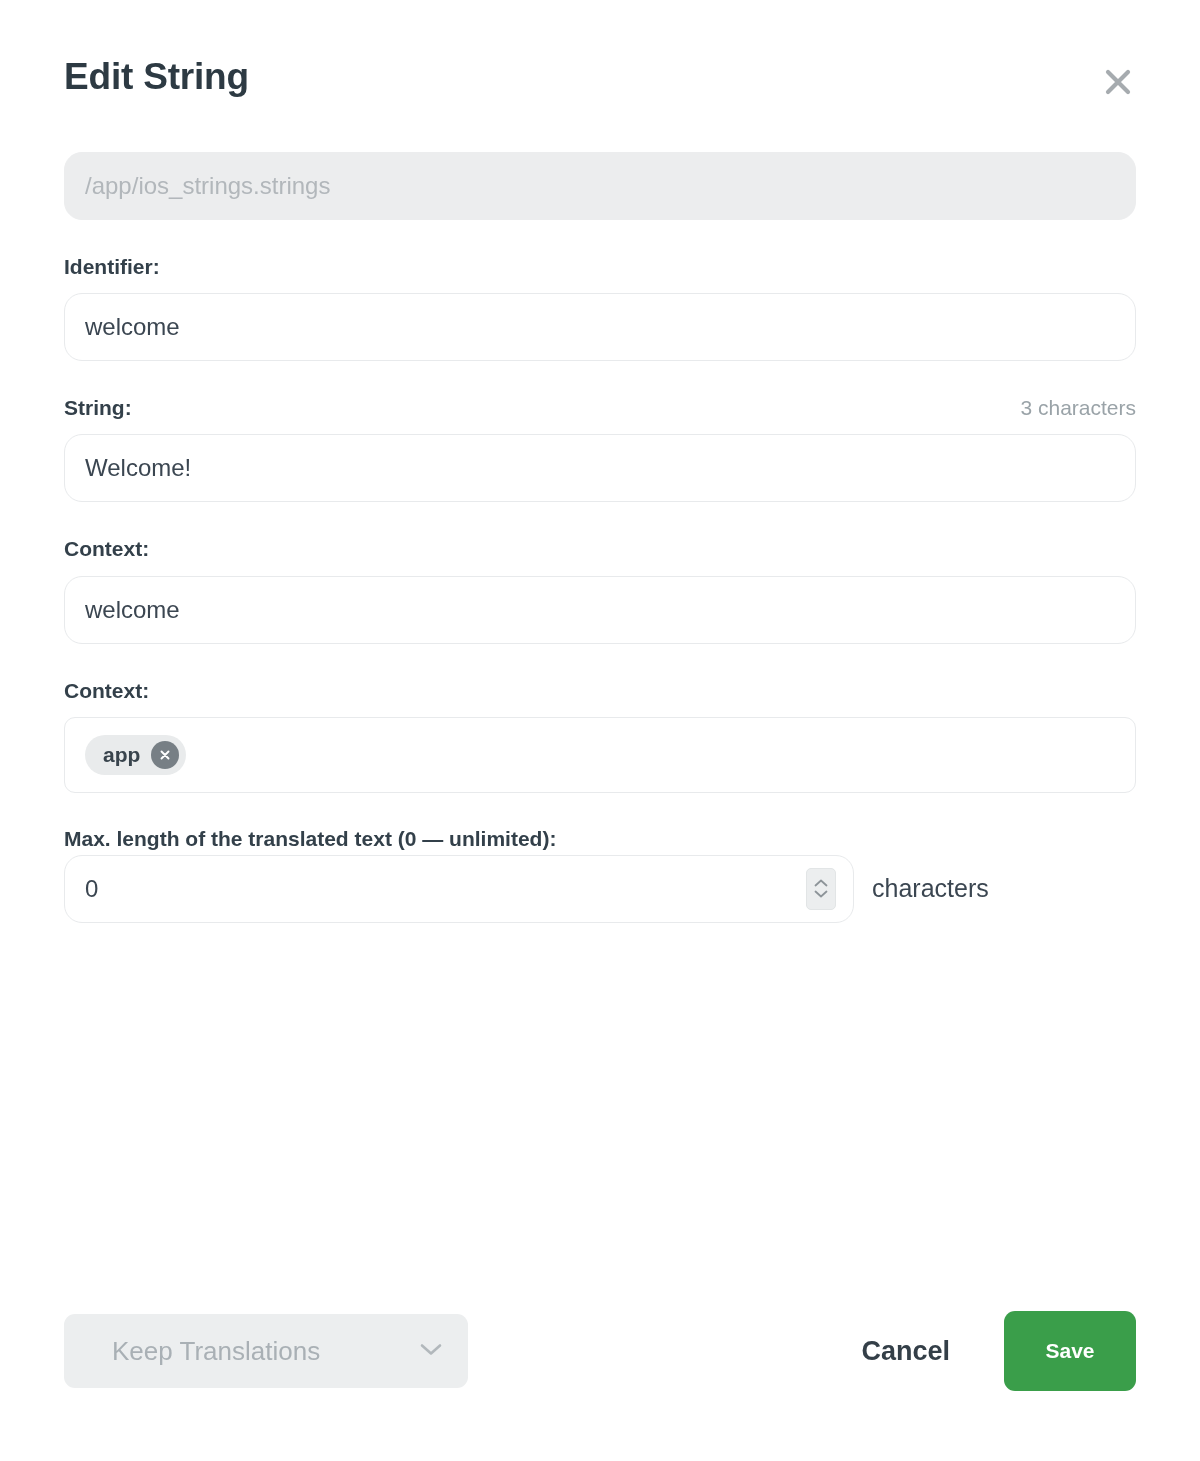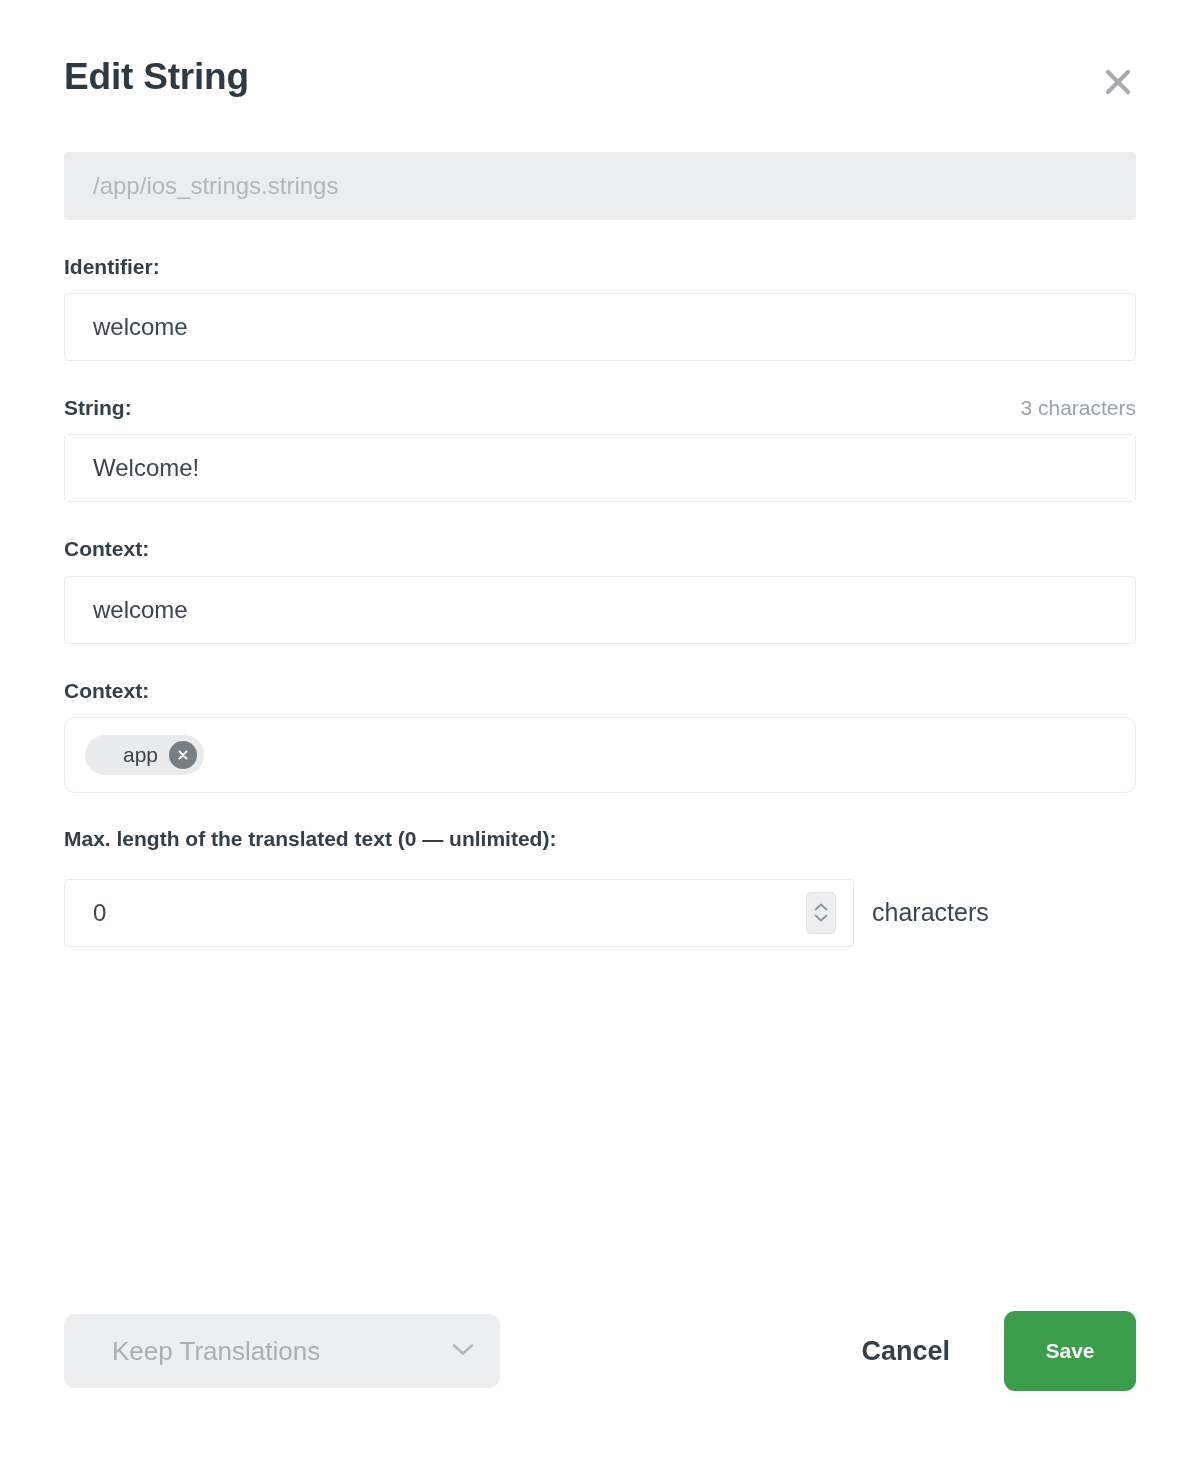--- a/index.html
+++ b/index.html
@@ -71,26 +71,26 @@
     font-size: 21px;
     font-weight: 400;
     color: #9aa3a8;
     line-height: 1.2;
   }
 
   .input {
     width: 1072px;
     height: 68px;
     border: 1.5px solid #e8eaec;
-    border-radius: 4px;
+    border-radius: 18px;
     background: #ffffff;
     font-family: "Liberation Sans", sans-serif;
     font-size: 24px;
     color: #3b4651;
-    padding: 0 28px;
+    padding: 0 20px;
     outline: none;
     display: block;
   }
   .input::placeholder { color: #b6bbbf; }
 
   .input.disabled {
     background: #ecedee;
     border-color: #ecedee;
     color: #b2b7bb;
   }
@@ -111,42 +111,41 @@
     display: inline-flex;
     align-items: center;
     gap: 11px;
     background: #e9ebec;
     border-radius: 22px;
     height: 40px;
     padding: 0 7px 0 18px;
   }
   .tag-text {
     font-size: 21px;
-    font-weight: 400;
+    font-weight: 700;
     color: #39444d;
     line-height: 1;
-    margin-left: 20px;
   }
   .tag-remove {
     width: 28px; height: 28px;
     border-radius: 50%;
     background: #777f85;
     border: none;
     padding: 0;
     cursor: pointer;
     display: flex; align-items: center; justify-content: center;
   }
   .tag-remove svg { display: block; }
 
   
   .maxlen-label {
     font-size: 21px;
     font-weight: 700;
     color: #33404a;
-    margin-bottom: 28px;
+    margin-bottom: 4px;
   }
   .maxlen-row {
     display: flex;
     align-items: center;
     gap: 18px;
   }
   .number-wrap {
     position: relative;
     width: 790px;
     height: 68px;
@@ -180,21 +179,21 @@
   .dlg-footer {
     position: absolute;
     left: 64px;
     right: 64px;
     bottom: 70px;
     display: flex;
     align-items: center;
     justify-content: space-between;
   }
   .select-disabled {
-    width: 436px;
+    width: 404px;
     height: 74px;
     background: #eceeef;
     border: none;
     border-radius: 11px;
     display: flex;
     align-items: center;
     justify-content: space-between;
     padding: 0 26px 0 48px;
     cursor: default;
   }

